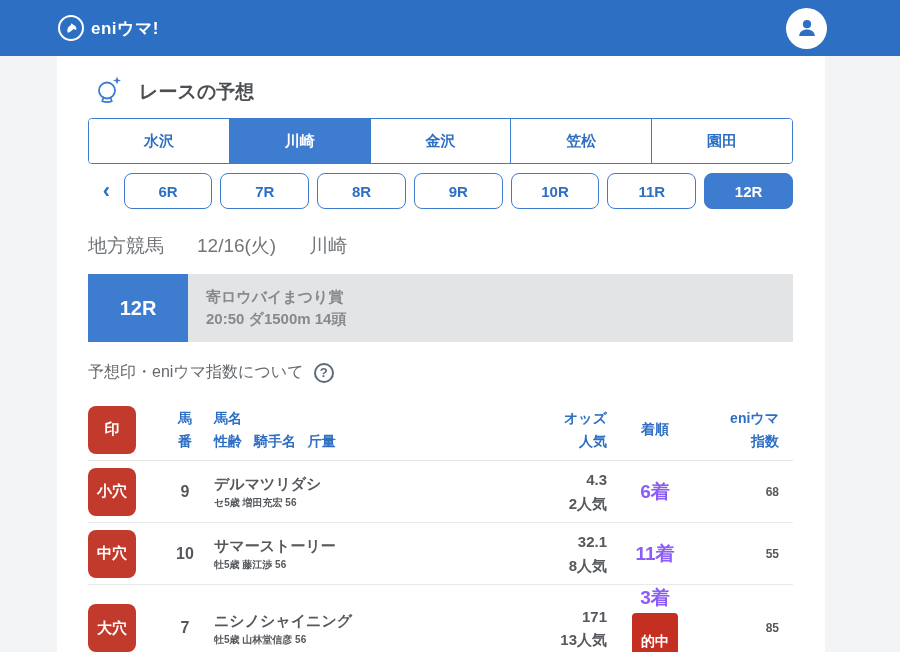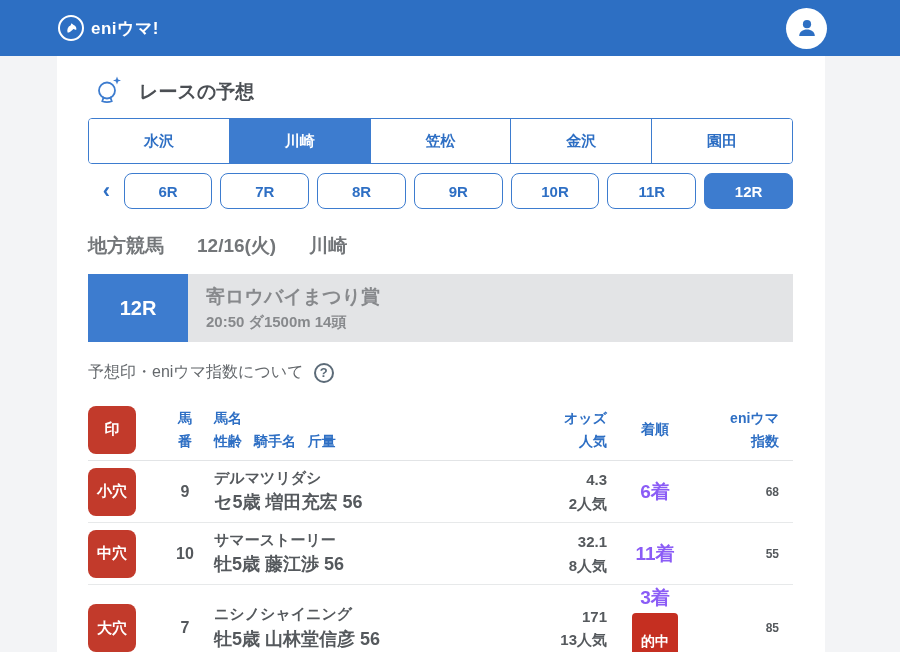--- a/index.html
+++ b/index.html
@@ -79,21 +79,21 @@
     background: #ffffff; color: #2e6fc4;
     font-weight: bold; font-size: 15px;
     display: flex; align-items: center; justify-content: center;
     cursor: pointer;
   }
   .rbtn.selected { background: #3d7ccf; color: #ffffff; border-color: #3d7ccf; }
   
   .date-line {
     margin-top: 24px;
     display: flex; gap: 33px;
-    font-size: 19px; font-weight: bold; color: #737679;
+    font-size: 19px; font-weight: normal; color: #737679;
   }
   
   .race-box {
     margin-top: 15px;
     display: flex;
     height: 68px;
   }
   .race-box-no {
     width: 100px;
     background: #3d7ccf;
@@ -101,21 +101,21 @@
     display: flex; align-items: center; justify-content: center;
     flex-shrink: 0;
   }
   .race-box-body {
     flex: 1;
     background: #e3e4e6;
     display: flex; flex-direction: column; justify-content: center;
     padding-left: 18px;
     gap: 3px;
   }
-  .race-box-title { font-size: 19px; font-weight: bold; color: #87898c; }
+  .race-box-title { font-size: 15px; font-weight: bold; color: #87898c; }
   .race-box-details { font-size: 15px; font-weight: bold; color: #87898c; }
   
   .section-title {
     margin-top: 20px;
     display: flex; align-items: center; gap: 10px;
   }
   .section-title span.txt { font-size: 16px; font-weight: normal; color: #64686c; }
   .help-icon {
     width: 20px; height: 20px; border-radius: 50%;
     border: 2px solid #5c6b78;
@@ -134,21 +134,21 @@
   }
   .mark-badge {
     width: 48px; height: 48px; border-radius: 8px;
     background: #c23a2b; color: #ffffff;
     font-size: 15px; font-weight: bold;
     display: flex; align-items: center; justify-content: center;
   }
   .col-num { text-align: center; font-size: 16px; font-weight: bold; color: #55595d; }
   .col-name { line-height: 1.55; }
   .col-name .l1 { font-size: 15px; font-weight: bold; color: #55595d; }
-  .col-name .l2 { font-size: 18px; font-weight: bold; color: #55595d; }
+  .col-name .l2 { font-size: 10px; font-weight: bold; color: #55595d; }
   .col-odds { text-align: right; padding-right: 4px; line-height: 1.55; }
   .col-odds .l1, .col-odds .l2 { font-size: 15px; font-weight: bold; color: #55595d; }
   .col-result { text-align: center; }
   .result-red { color: #8b5cf6; font-size: 19px; font-weight: bold; }
   .hit-badge {
     display: inline-block;
     background: #c52f21; color: #ffffff;
     font-size: 14px; font-weight: bold;
     border-radius: 4px;
     padding: 20px 9px;
@@ -193,22 +193,22 @@
         <path d="M9.5 22.5 L8.3 26.2 Q13 28.2 17.7 26.2 L16.5 22.5" stroke="#3d7ccf" stroke-width="1.8" stroke-linecap="round" fill="none"></path>
         <path d="M23 1.5 L24.1 4.4 L27 5.5 L24.1 6.6 L23 9.5 L21.9 6.6 L19 5.5 L21.9 4.4 Z" fill="#3d7ccf"></path>
       </svg>
     </span>
     <h1>レースの予想</h1>
   </div>
 
   <div class="venue-tabs">
     <div class="vtab">水沢</div>
     <div class="vtab selected">川崎</div>
+    <div class="vtab">金沢</div>
     <div class="vtab">笠松</div>
-    <div class="vtab">金沢</div>
     <div class="vtab">園田</div>
   </div>
 
   <div class="race-nav">
     <div class="chevron-back">‹</div>
     <div class="rbtn">6R</div>
     <div class="rbtn">7R</div>
     <div class="rbtn">8R</div>
     <div class="rbtn">9R</div>
     <div class="rbtn">10R</div>

